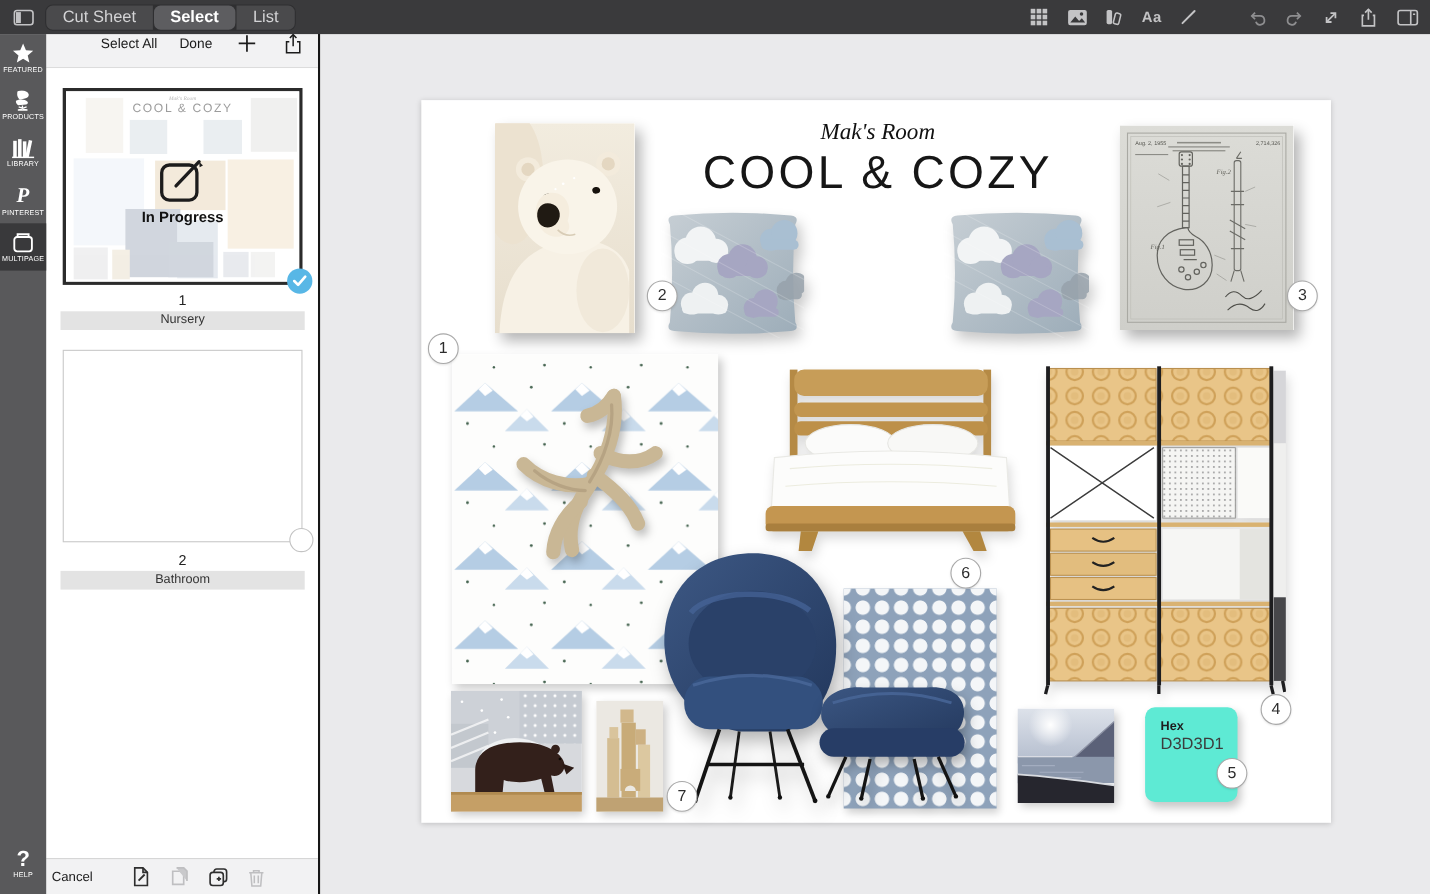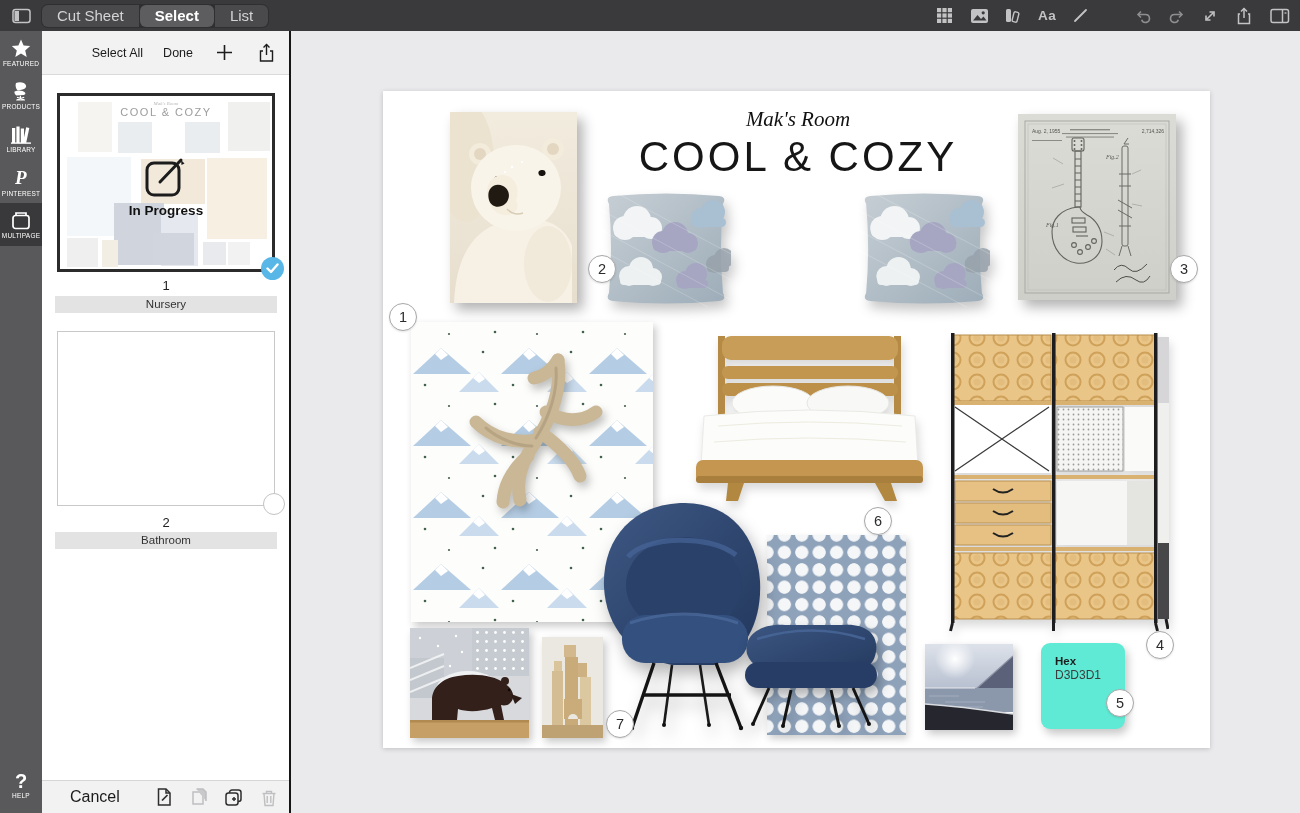--- a/index.html
+++ b/index.html
@@ -29,21 +29,21 @@
   .rail { position:absolute; left:0; top:31px; bottom:0; width:42px; background:#59595b;
           z-index:25; display:flex; flex-direction:column; }
   .rail-item { width:42px; height:43px; display:flex; flex-direction:column; align-items:center;
                justify-content:center; gap:2px; cursor:pointer; }
   .rail-item.active { background:#39393b; }
   .rail-label { font-size:6.5px; color:#fff; letter-spacing:.2px; }
   .rail-spacer { flex:1; }
   .rail-q { font-size:20px; color:#fff; font-weight:bold; line-height:18px; }
 
   
-  .panel { position:absolute; left:42px; top:31px; bottom:0; width:249px; background:#fff;
+  .panel { position:absolute; left:42px; top:18px; bottom:0; width:249px; background:#fff;
            border-right:2px solid #161616; z-index:20; display:flex; flex-direction:column; }
   .panel-header { height:44px; background:#f2f2f3; border-bottom:1px solid #dadada;
                   display:flex; align-items:center; justify-content:flex-end;
                   padding-right:12px; gap:20px; }
   .ph-text { font-size:12.5px; color:#1b1b1b; cursor:pointer; }
   .ph-ico { width:22px; height:22px; display:flex; align-items:center; justify-content:center;
             cursor:pointer; }
   .panel-body { flex:1; position:relative; background:#fff; }
 
   .page-card { position:absolute; left:15px; width:218px; background:#fff; cursor:pointer; }
@@ -66,21 +66,21 @@
                    border-radius:50%; background:#fff; border:1px solid #c3c3c3; z-index:3; }
   .page-num { position:absolute; left:15px; width:218px; text-align:center; font-size:13px;
               color:#222; }
   .pn1 { top:203px; } .pn2 { top:440px; }
   .page-name { position:absolute; left:13px; width:222px; height:17px; background:#e3e3e3;
                text-align:center; font-size:11.5px; line-height:17px; color:#333; cursor:pointer; }
   .nm1 { top:221px; } .nm2 { top:457px; }
 
   .panel-footer { height:33px; background:#f2f2f3; border-top:1px solid #d6d6d6;
                   display:flex; align-items:center; }
-  .pf-cancel { margin-left:28px; font-size:16px; color:#1b1b1b; cursor:pointer; }
+  .pf-cancel { margin-left:5px; font-size:12px; color:#1b1b1b; cursor:pointer; }
   .pf-icons { display:flex; align-items:center; gap:15px; margin-left:34px; }
   .pf-ico { width:20px; height:20px; display:flex; align-items:center; justify-content:center;
             cursor:pointer; }
 
   
   .canvas { position:absolute; left:293px; top:31px; right:0; bottom:0; background:#eaeaec; }
   .board { position:absolute; left:90px; top:60px; width:827px; height:657px; background:#fff;
            box-shadow:0 1px 5px rgba(0,0,0,.18); }
   .board-titles { position:absolute; left:200px; width:430px; top:16px; text-align:center; }
   .b-sub { font-family:"Liberation Serif", serif; font-style:italic; font-size:21px; color:#111; }
@@ -94,21 +94,21 @@
   .fl-faint { filter:drop-shadow(2px 6px 5px rgba(0,0,0,.15)); }
 
   .dots-swatch { background-color:#8ea2ba;
     background-image:radial-gradient(circle, #f4f6f8 6.2px, rgba(244,246,248,0) 6.9px);
     background-size:17.4px 17.4px; background-position:8.7px 8.7px;
     box-shadow:2px 4px 7px rgba(0,0,0,.18); }
 
   .hex-swatch { background:#5eead4; border-radius:9px; box-shadow:3px 5px 8px rgba(0,0,0,.22);
                 padding:12px 0 0 14px;margin-left:22px; }
   .hex-label { font-size:11.5px; font-weight:bold; color:#1d1d1d; }
-  .hex-value { font-size:12px; color:#3c3c3c; margin-top:1px; }
+  .hex-value { font-size:15px; color:#3c3c3c; margin-top:1px; }
 
   .badge { position:absolute; width:28px; height:28px; border-radius:50%; background:#fff;
            border:1px solid #a8a8a8; display:flex; align-items:center; justify-content:center;
            font-size:14.5px; color:#2c2c2c; z-index:12; box-shadow:0 1px 2px rgba(0,0,0,.10); }
 
   .patent-date { position:absolute; left:14px; top:14px; font-size:5px; color:#55554f; }
   .patent-num  { position:absolute; right:12px; top:14px; font-size:5px; color:#55554f; }
   .patent-fig  { position:absolute; font-size:6px; font-style:italic;
                  font-family:"Liberation Serif", serif; color:#5d5d57; }
 </style>

